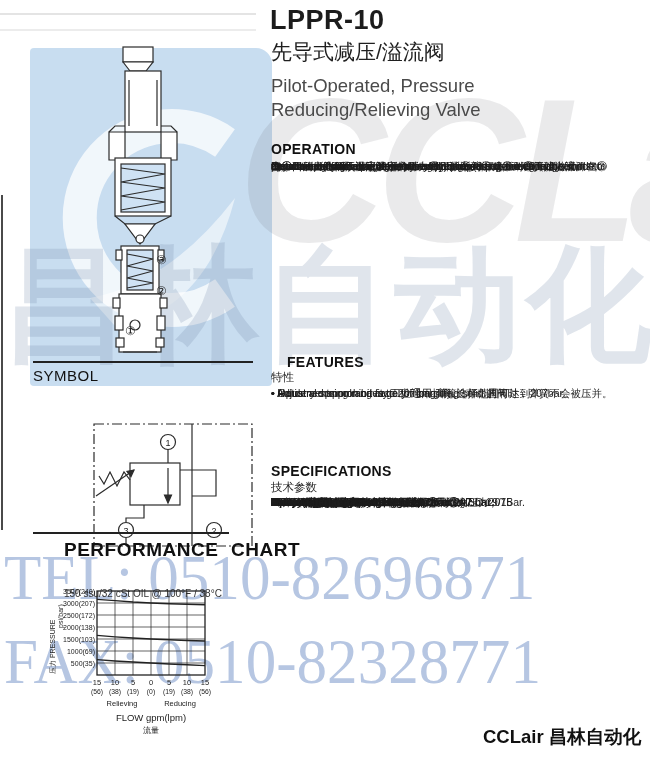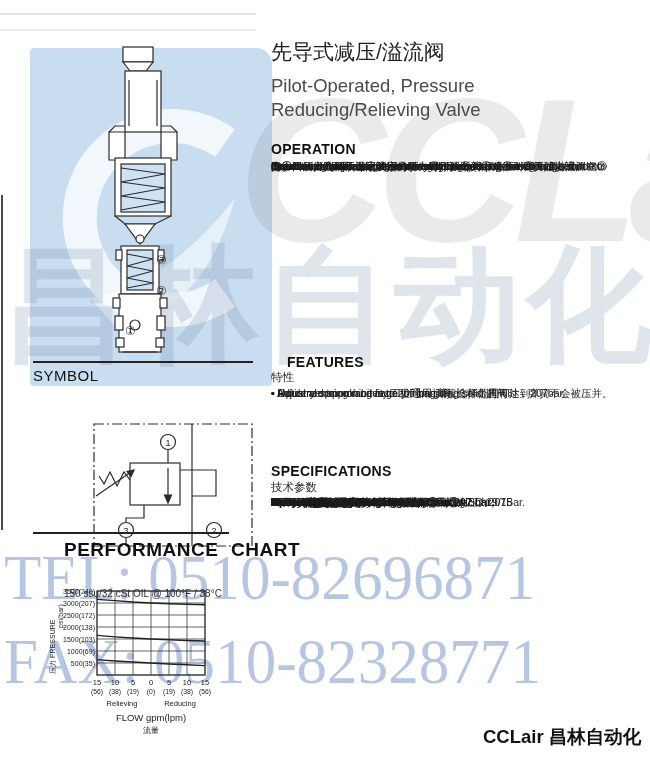--- a/index.html
+++ b/index.html
@@ -107,20 +107,21 @@
       <circle cx="50" cy="285" r="5"></circle>
       <rect x="31" y="298" width="8" height="9"></rect>
       <rect x="71" y="298" width="8" height="9"></rect>
       <line x1="38" y1="312" x2="72" y2="312"></line>
     </g>
     <text x="71" y="224" font-size="12" fill="#1c1c1c">③</text>
     <text x="71" y="255" font-size="12" fill="#1c1c1c">②</text>
     <text x="40" y="295" font-size="12" fill="#1c1c1c">①</text>
   </svg>
 
+  <div class="z model">LPPR-10</div>
   <div class="z subtitle">Pilot-Operated, Pressure
 Reducing/Relieving Valve</div>
   <div class="z title-zh">先导式减压/溢流阀</div>
 
   <div class="z hd h-operation">OPERATION</div>
   <div class="z op-lines">
     <div>In its steady state, the valve allows flow to pass bi-directionally from ②to</div>
     <div>①, with the fluids chamber constantly drained at③ .</div>
     <div>On attainment of a pre-determined pressure at① , the cartridge shifts to</div>
     <div>restrict input flow at ②, thereby regulating pressure at ①. In this mode,</div>

